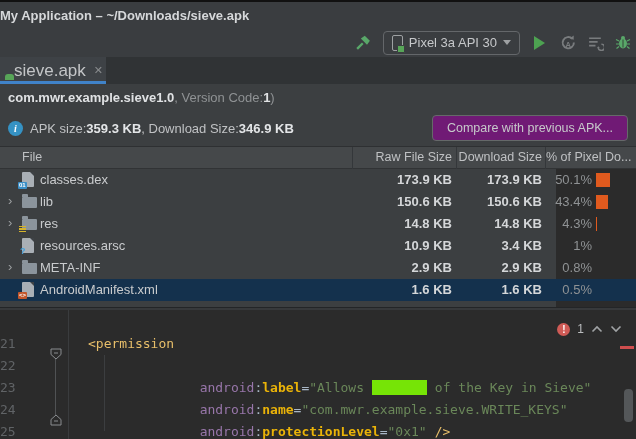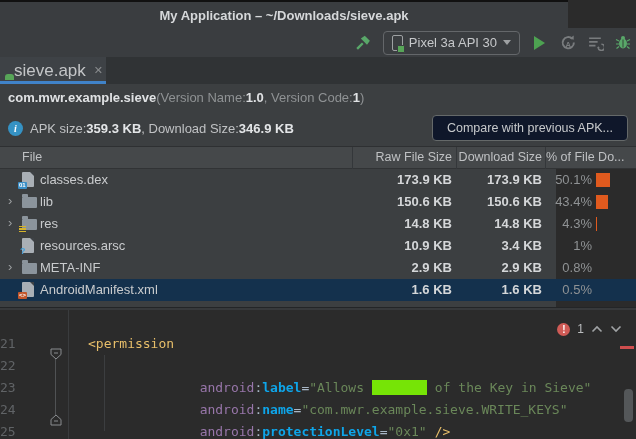--- a/index.html
+++ b/index.html
@@ -1,22 +1,22 @@
 <!DOCTYPE html>
 <html><head>
 <meta charset="utf-8">
 <style>
   * { margin:0; padding:0; box-sizing:border-box; }
   html,body { width:636px; height:439px; overflow:hidden; }
   body { font-family:"Liberation Sans", sans-serif; background:#2b2b2b; color:#bbbdbf; }
   #app { position:relative; width:636px; height:439px; }
 
   
-  .titlebar { position:absolute; left:0; top:0; width:568px; height:28px;
-    background:#3a3d40; border-top:2px solid #111; display:flex; align-items:center; justify-content:center; }
+  .titlebar { position:absolute; left:0; top:0; width:636px; height:28px;
+    background:#3a3d40; border-top:2px solid #111; display:flex; align-items:center; justify-content:flex-start; }
   .titlebar .title { font-size:13px; font-weight:bold; color:#d6d8da; }
 
   
   .toolbar { position:absolute; left:0; top:28px; width:636px; height:29px; background:#3a3d40;
     display:flex; align-items:center; justify-content:flex-end; gap:10px; padding-right:4px; }
   .combo { height:24px; border:1px solid #64676a; border-radius:4px; display:flex; align-items:center;
     gap:6px; padding:0 8px; color:#c6c8ca; font-size:13px; background:transparent; }
   .chev-down { width:0; height:0; border-left:4px solid transparent; border-right:4px solid transparent;
     border-top:5px solid #9ea1a3; display:inline-block; }
   .tool-icon { width:18px; height:18px; display:flex; align-items:center; justify-content:center; }
@@ -59,21 +59,21 @@
   .pkg-row .dim { color:#8f9294; }
   .pkg-row .val { font-weight:bold; color:#e0e2e4; }
 
   .size-row { position:absolute; left:0; top:110px; width:636px; height:37px; background:#3c3f41;
     border-bottom:1px solid #2e3032; display:flex; align-items:center; padding:0 8px; font-size:13px; }
   .info-ic { width:15px; height:15px; border-radius:50%; background:#3592c4; color:#fff; font-weight:bold;
     font-size:10px; display:flex; align-items:center; justify-content:center; margin-right:7px;
     font-family:"Liberation Serif", serif; font-style:italic; }
   .size-row .lbl { color:#c0c2c4; }
   .size-row .val { font-weight:bold; color:#e3e5e7; }
-  .compare-btn { margin-left:auto; height:26px; padding:0 14px; background:#0f172a; border:1px solid #656969;
+  .compare-btn { margin-left:auto; height:26px; padding:0 14px; background:#701a75; border:1px solid #656969;
     border-radius:4px; color:#c7c9cb; font-size:12.5px; display:flex; align-items:center; }
 
   
   .thead { position:absolute; left:0; top:147px; width:636px; height:22px; background:#45484a;
     border-bottom:1px solid #313335; font-size:12.5px; color:#bfc1c3; }
   .thead .h-file { position:absolute; left:22px; top:3px; }
   .thead .h-raw { position:absolute; right:184px; top:3px; }
   .thead .h-dl { position:absolute; right:94px; top:3px; }
   .thead .h-pct { position:absolute; left:546px; top:3px; }
   .col-sep { position:absolute; top:0; width:1px; height:22px; background:#34373a; }
@@ -93,21 +93,21 @@
   .splitter { position:absolute; left:0; top:307px; width:636px; height:3px; background:#37393b; border-top:1px solid #232527; }
   .editor { position:absolute; left:0; top:310px; width:636px; height:129px; background:#2b2b2b;
     font-family:"DejaVu Sans Mono", monospace; font-size:13px; }
   .gutter-border { position:absolute; left:68px; top:0; width:1px; height:129px; background:#3a3c3e; }
   .eline { position:absolute; left:0; width:636px; height:22px; line-height:22px; white-space:pre; }
   .lnum { position:absolute; left:0; width:32px; text-align:left; color:#606366; }
   .code { position:absolute; top:0; }
   .c-tag { color:#e8bf6a; }
   .c-ns { color:#9876aa; }
   .c-punc { color:#a9b7c6; }
-  .c-attr { color:#0ea5e9; font-weight:bold; }
+  .c-attr { color:#eab308; font-weight:bold; }
   .c-str { color:#6a8759; }
   .redact { display:inline-block; width:55px; height:15px; background:#76e406; vertical-align:-3px; }
   .indent-guide { position:absolute; left:104px; top:45px; width:1px; height:76px; background:#3c3e40; }
 
   .fold { position:absolute; left:50px; width:12px; height:12px; }
   .fold-connector { position:absolute; left:55px; top:40px; width:1px; height:66px; background:#505254; }
 
   .err-widget { position:absolute; right:14px; top:12px; display:flex; align-items:center; gap:7px; }
   .err-ic { width:13px; height:13px; border-radius:50%; background:#cf5b56; color:#fff; font-weight:bold;
     font-size:10px; line-height:13px; text-align:center; font-family:"Liberation Sans",sans-serif; }
@@ -170,41 +170,40 @@
           <span class="badge badge-robot"></span>
         </span>
       <span class="label">sieve.apk</span>
       <span class="close">✕</span>
       <span class="underline"></span>
     </div>
   </div>
 
   <div class="pkg-row">
     <span class="pkg">com.mwr.example.sieve</span>
-      <span class="dim"> (Version Name: </span>
       <span class="val">1.0</span>
       <span class="dim">, Version Code: </span>
       <span class="val">1</span>
       <span class="dim">)</span>
   </div>
 
   <div class="size-row">
     <span class="info-ic">i</span>
     <span class="lbl">APK size: </span>
       <span class="val">359.3 KB</span>
       <span class="lbl">, Download Size: </span>
       <span class="val">346.9 KB</span>
     <button class="compare-btn">Compare with previous APK...</button>
   </div>
 
   <div class="thead">
     <span class="h-file">File</span>
     <span class="h-raw">Raw File Size</span>
     <span class="h-dl">Download Size</span>
-    <span class="h-pct">% of File Do...</span>
+    <span class="h-pct">% of Pixel Do...</span>
     <span class="col-sep" style="left:352px"></span>
     <span class="col-sep" style="left:456px"></span>
     <span class="col-sep" style="left:545px"></span>
   </div>
 
   <div class="tbody">
 
     <div class="trow" style="top:0">
       <span class="f-icon page-ic">
           <span class="badge badge-dex">01</span>

